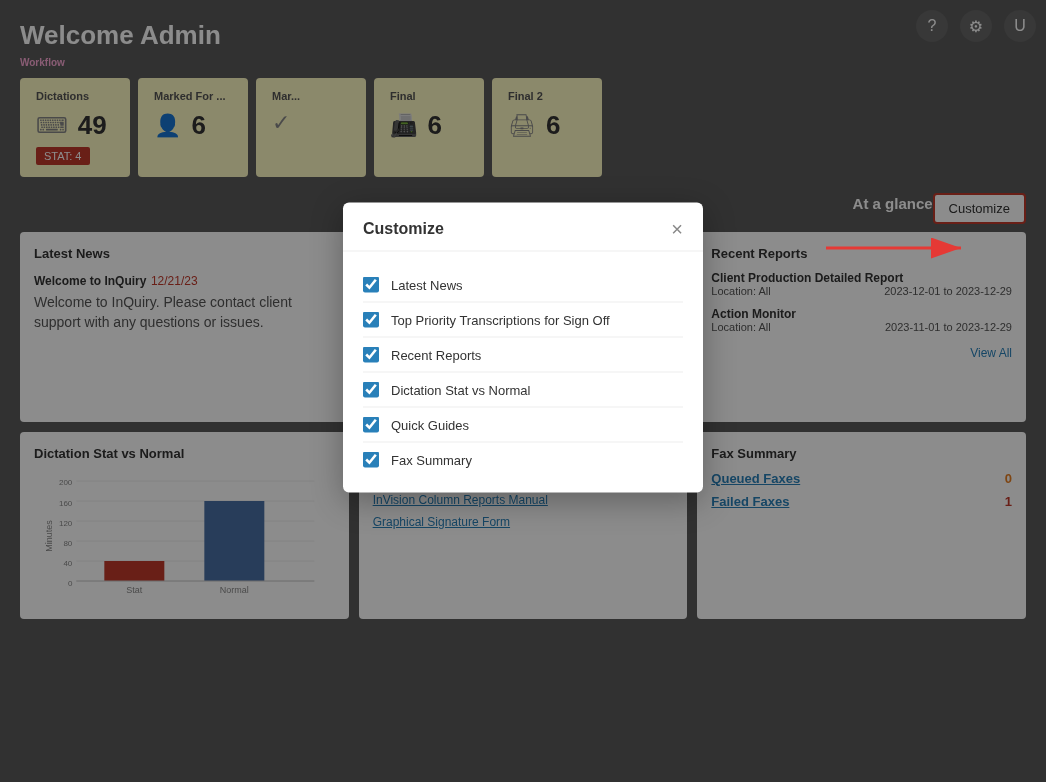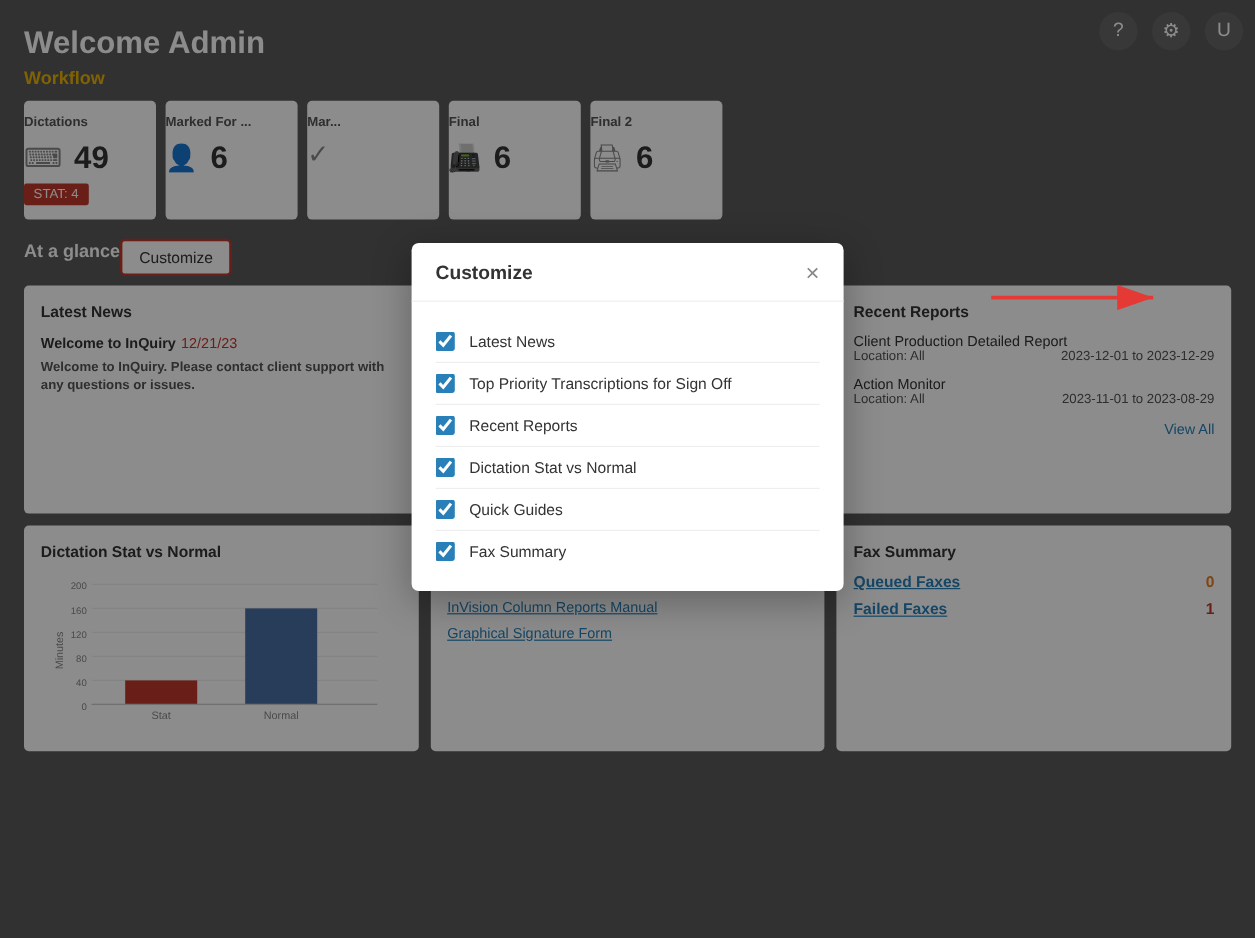--- a/index.html
+++ b/index.html
@@ -5,58 +5,58 @@
     * { box-sizing: border-box; margin: 0; padding: 0; }
     body { font-family: Arial, sans-serif; background: #5a5a5a; width: 1046px; height: 782px; overflow: hidden; position: relative; }
 
     
     .top-bar { position: absolute; top: 10px; right: 10px; display: flex; gap: 12px; align-items: center; }
     .top-bar-icon { width: 32px; height: 32px; border-radius: 50%; background: #666; display: flex; align-items: center; justify-content: center; color: white; font-size: 16px; cursor: pointer; }
 
     
     .main { position: absolute; top: 0; left: 0; right: 0; bottom: 0; padding: 20px; color: white; }
     .welcome-title { font-size: 26px; font-weight: bold; color: white; margin-bottom: 6px; }
-    .section-label { font-size: 15px; font-weight: bold; color: #eab308; margin-bottom: 10px; }
+    .section-label { font-size: 10px; font-weight: bold; color: #f9a8d4; margin-bottom: 10px; }
 
     
     .workflow-row { display: flex; gap: 8px; margin-bottom: 16px; }
-    .workflow-card { background: #ffffff; border-radius: 4px; padding: 12px 0; min-width: 110px; color: #333; }
+    .workflow-card { background: #fef9c3; border-radius: 4px; padding: 12px 16px; min-width: 110px; color: #333; }
     .workflow-card .card-title { font-size: 11px; color: #555; font-weight: bold; margin-bottom: 8px; }
     .workflow-card .card-icon { font-size: 22px; color: #888; }
     .workflow-card .card-number { font-size: 26px; font-weight: bold; color: #333; }
     .workflow-card-row { display: flex; align-items: center; gap: 10px; }
     .stat-badge { background: #c0392b; color: white; font-size: 11px; padding: 3px 8px; border-radius: 2px; margin-top: 6px; display: inline-block; }
     .card-blue-label { font-size: 11px; color: #2980b9; font-weight: bold; }
 
     
     .at-a-glance-label { font-size: 15px; font-weight: bold; color: white; margin-bottom: 10px; }
     .customize-btn { float: right; background: white; border: 2px solid #c0392b; color: #333; padding: 6px 14px; border-radius: 4px; font-size: 13px; cursor: pointer; }
 
     
     .dashboard-grid { display: grid; grid-template-columns: 1fr 1fr 1fr; gap: 10px; margin-top: 8px; }
     .dash-card { background: white; border-radius: 4px; padding: 14px; color: #333; min-height: 180px; }
     .dash-card-title { font-size: 13px; font-weight: bold; color: #333; margin-bottom: 10px; }
 
     
     .news-item-title { font-size: 12px; font-weight: bold; color: #333; }
     .news-date { color: #c0392b; font-size: 12px; }
-    .news-body { font-size: 11px; color: #555; margin-top: 4px; line-height: 1.4; font-weight: bold; }
+    .news-body { font-size: 14px; color: #555; margin-top: 4px; line-height: 1.4; }
 
     
     .priority-row { padding: 6px 0; border-bottom: 1px solid #eee; font-size: 11px; }
     .priority-name { font-weight: bold; color: #333; font-size: 11px; }
     .priority-mrn { color: #2980b9; font-size: 11px; }
     .priority-label { color: #555; font-size: 10px; }
     .priority-val { color: #555; font-size: 11px; }
     .view-all { text-align: right; margin-top: 8px; }
     .view-all a { color: #2980b9; font-size: 12px; text-decoration: none; }
 
     
     .report-row { margin-bottom: 10px; }
-    .report-title { font-size: 12px; font-weight: normal; color: #333; }
+    .report-title { font-size: 12px; font-weight: bold; color: #333; }
     .report-date { font-size: 11px; color: #555; }
     .report-loc { font-size: 11px; color: #555; }
 
     
     .chart-area { margin-top: 8px; }
     .chart-svg { width: 100%; height: 130px; }
 
     
     .guide-link { display: block; color: #2980b9; font-size: 12px; text-decoration: underline; margin-bottom: 8px; cursor: pointer; }
 
@@ -82,21 +82,21 @@
     .modal-body { padding: 16px 20px; }
     .modal-item { display: flex; align-items: center; gap: 12px; padding: 9px 0; border-bottom: 1px solid #eee; }
     .modal-item:last-child { border-bottom: none; }
     .modal-checkbox { width: 16px; height: 16px; accent-color: #2980b9; cursor: pointer; }
     .modal-item-label { font-size: 13px; color: #333; }
 
     
     .red-arrow { position: absolute; top: 230px; right: 160px; z-index: 25; pointer-events: none; }
 
     
-    .glance-header { display: flex; justify-content: flex-start; align-items: center; margin-bottom: 8px; }
+    .glance-header { display: flex; justify-content: flex-end; align-items: center; margin-bottom: 8px; }
   </style>
 </head>
 <body>
 
 <div class="top-bar">
   <div class="top-bar-icon">?</div>
   <div class="top-bar-icon">⚙</div>
   <div class="top-bar-icon">U</div>
 </div>
 
@@ -202,21 +202,21 @@
         <div class="report-title">Client Production Detailed Report</div>
         <div style="display:flex;justify-content:space-between;">
           <span class="report-loc">Location: All</span>
           <span class="report-date">2023-12-01 to 2023-12-29</span>
         </div>
       </div>
       <div class="report-row">
         <div class="report-title">Action Monitor</div>
         <div style="display:flex;justify-content:space-between;">
           <span class="report-loc">Location: All</span>
-          <span class="report-date">2023-11-01 to 2023-08-29</span>
+          <span class="report-date">2023-11-01 to 2023-12-29</span>
         </div>
       </div>
       <div class="view-all">
         <a href="#">View All</a>
       </div>
     </div>
 
     <div class="dash-card">
       <div class="dash-card-title">Dictation Stat vs Normal</div>
       <div class="chart-area">

